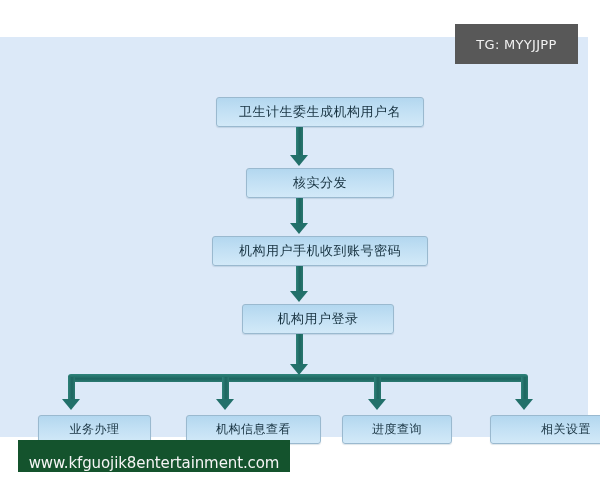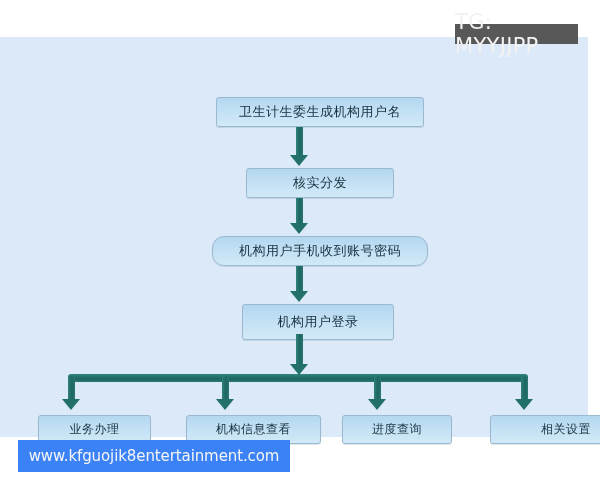--- a/index.html
+++ b/index.html
@@ -32,43 +32,43 @@
     height: 400px;
     background: #dce9f8;
   }
 
   
   .tg-badge {
     position: absolute;
     left: 455px;
     top: 24px;
     width: 123px;
-    height: 20px;
+    height: 40px;
     background: #585858;
     color: #f2f2f2;
-    font-size: 21px;
+    font-size: 13px;
     letter-spacing: 0.3px;
     display: flex;
     align-items: center;
     justify-content: center;
     z-index: 40;
   }
 
   .site-badge {
     position: absolute;
     left: 18px;
     top: 440px;
     width: 272px;
     height: 32px;
-    background: #3b82f6;
+    background: #14532d;
     color: #f5f5f5;
     font-size: 15px;
     letter-spacing: -0.1px;
     display: flex;
-    align-items: center;
+    align-items: flex-end;
     justify-content: center;
     z-index: 40;
   }
 
   
   .node {
     position: absolute;
     box-sizing: border-box;
     background: linear-gradient(to bottom, #b3d7ef 0%, #c2e0f4 45%, #d2e9f8 100%);
     border: 1px solid #9ab9cf;
@@ -79,22 +79,22 @@
     display: flex;
     align-items: center;
     justify-content: center;
     box-shadow: 0 1px 1px rgba(70,110,140,0.18);
     white-space: nowrap;
     margin-left: 20px;
   }
 
   .node.n1 { left: 196px; top: 60px;  width: 208px; height: 30px; }
   .node.n2 { left: 226px; top: 131px; width: 148px; height: 30px; }
-  .node.n3 { left: 192px; top: 199px; width: 216px; height: 30px; border-radius: 12px; }
-  .node.n4 { left: 222px; top: 267px; width: 152px; height: 36px; }
+  .node.n3 { left: 192px; top: 199px; width: 216px; height: 30px; }
+  .node.n4 { left: 222px; top: 267px; width: 152px; height: 30px; }
 
   .node.leaf { top: 378px; height: 29px; font-size: 12px; }
   .node.l1 { left: 18px;  width: 113px; }
   .node.l2 { left: 166px; width: 135px; }
   .node.l3 { left: 322px; width: 110px; }
   .node.l4 { left: 470px; width: 132px; padding-left: 20px; }
 
   
   .conn {
     position: absolute;

